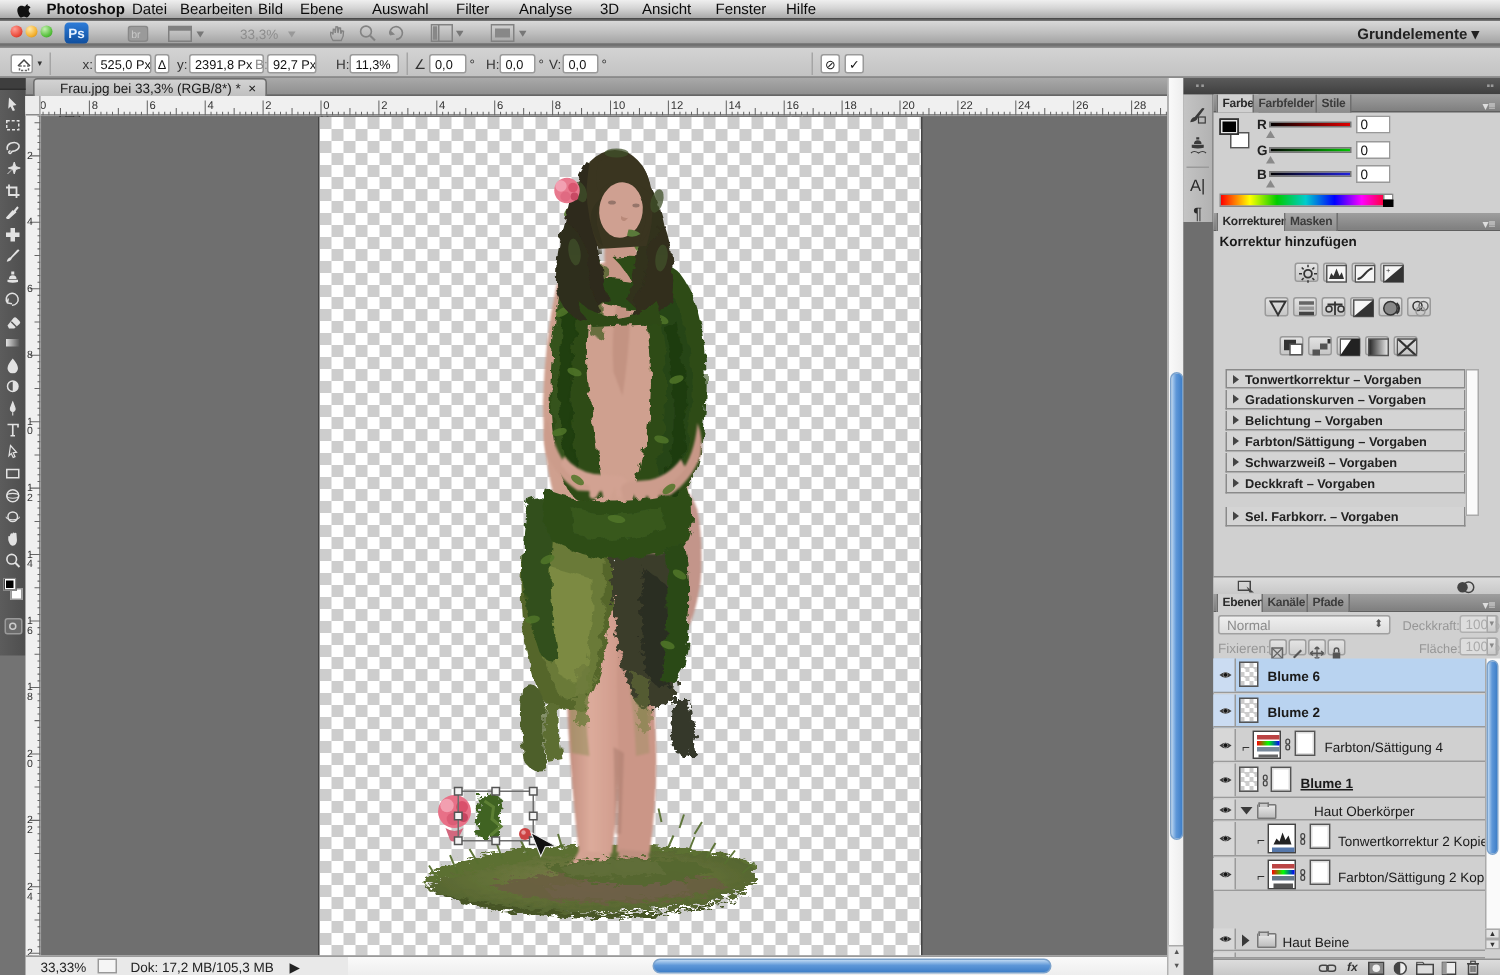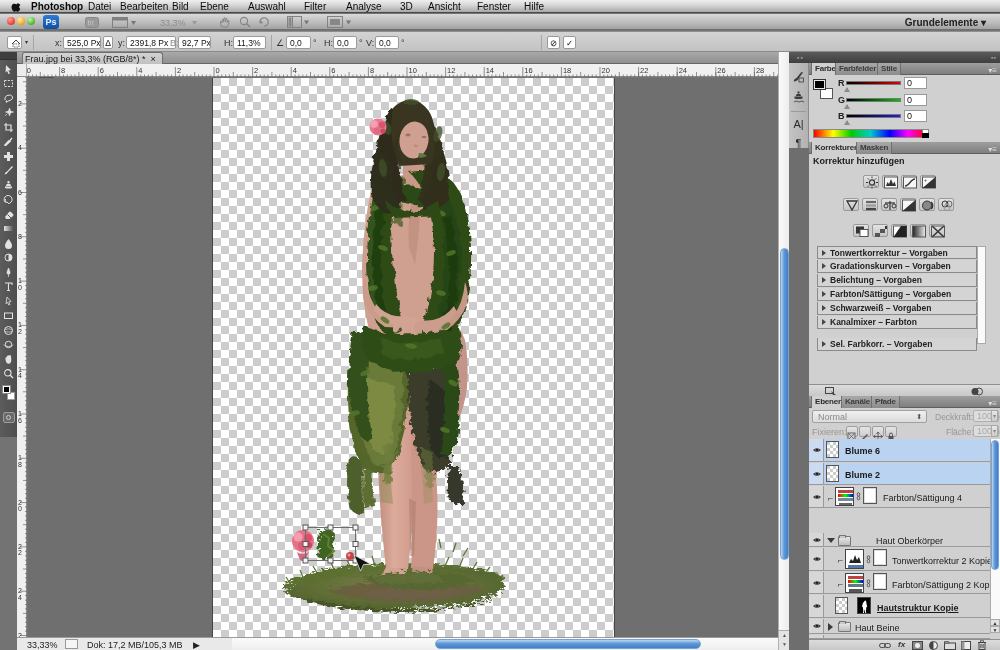--- a/index.html
+++ b/index.html
@@ -13,21 +13,21 @@
 .tl{position:absolute;top:17px;width:8px;height:8px;border-radius:50%;}
 #ps-logo{left:43px;top:15px;width:16px;height:14px;background:linear-gradient(#2e7cd8,#104f9e);border-radius:3px;color:#e8f2ff;font-size:9px;font-weight:bold;text-align:center;line-height:14px;}
 #workspace{right:14px;top:17px;color:#222;font-size:10px;font-weight:bold;}
 
 #optbar{left:0;top:31px;width:1000px;height:21px;background:linear-gradient(#d3d3d3,#c3c3c3);border-top:1px solid #8e8e8e;border-bottom:1px solid #8a8a8a;}
 .obox{position:absolute;top:4px;height:13px;background:#fff;border:1px solid #9a9a9a;border-radius:2px;font-size:8.5px;color:#111;line-height:12px;padding-left:3px;white-space:nowrap;overflow:hidden;}
 .olab{position:absolute;top:6px;font-size:9px;color:#333;}
 .osep{position:absolute;top:3px;height:15px;width:1px;background:#a5a5a5;}
 
 #tabrow{left:17px;top:52px;width:771px;height:12px;background:linear-gradient(#a9a9a9,#8f8f8f);border-bottom:1px solid #666;}
-#doctab{position:absolute;left:5px;top:0;height:12px;background:linear-gradient(#d3d3d3,#c0c0c0);border:1px solid #6e6e6e;border-bottom:none;border-radius:3px 3px 0 0;font-size:9px;color:#1a1a1a;padding:1px 6px 0 2px;}
+#doctab{position:absolute;left:5px;top:0;height:12px;background:linear-gradient(#d3d3d3,#c0c0c0);border:1px solid #6e6e6e;border-bottom:none;border-radius:3px 3px 0 0;font-size:9px;color:#1a1a1a;padding:1px 6px 0 17px;}
 
 #toolbar{left:0;top:52px;width:17px;height:385px;background:linear-gradient(90deg,#5c5c5c,#4e4e4e);}
 #toolbar .grip{height:8px;background:#3e3e3e;border-bottom:1px solid #2e2e2e;}
 
 #hruler{left:17px;top:64px;width:761px;height:13px;background:#f0f0f0;border-bottom:1px solid #8a8a8a;}
 #vruler{left:17px;top:64px;width:10px;height:573px;background:#f0f0f0;border-right:1px solid #8a8a8a;}
 #rcorner{left:17px;top:64px;width:10px;height:13px;background:#ececec;border-right:1px solid #aaa;border-bottom:1px solid #8a8a8a;}
 
 #canvas{left:28px;top:78px;width:750px;height:559px;background:#6f6f6f;overflow:hidden;}
 #checker{position:absolute;left:185px;top:0;width:401px;height:559px;background:
@@ -721,21 +721,21 @@
       <svg width="14" height="13" viewBox="0 0 14 13">
         <path d="M1 1 L13 12 M13 1 L1 12" stroke="#333" stroke-width="1.5"></path>
         <rect x="0.5" y="1" width="13" height="11" fill="none" stroke="#555"></rect>
       </svg>
     </div>
  <div class="krow" style="top:183px;border-top:1px solid #8a8a8a;"><span class="karr"></span><b>Tonwertkorrektur – Vorgaben</b></div>
  <div class="krow" style="top:197px;"><span class="karr"></span><b>Gradationskurven – Vorgaben</b></div>
  <div class="krow" style="top:211px;"><span class="karr"></span><b>Belichtung – Vorgaben</b></div>
  <div class="krow" style="top:225px;"><span class="karr"></span><b>Farbton/Sättigung – Vorgaben</b></div>
  <div class="krow" style="top:239px;"><span class="karr"></span><b>Schwarzweiß – Vorgaben</b></div>
- <div class="krow" style="top:253px;"><span class="karr"></span><b>Kanalmixer – Farbton</b></div>
+ <div class="krow" style="top:253px;"><span class="karr"></span><b>Deckkraft – Vorgaben</b></div>
  <div class="krow" style="top:275px;"><span class="karr"></span><b>Sel. Farbkorr. – Vorgaben</b></div>
  <div class="abs" style="left:168px;top:183px;width:9px;height:98px;background:#fafafa;border:1px solid #aaa;"></div>
  <div class="abs" style="left:0;top:321px;width:191px;height:12px;border-top:1px solid #8f8f8f;background:linear-gradient(#dcdcdc,#c8c8c8);">
    <svg style="position:absolute;left:16px;top:2px" width="12" height="9" viewBox="0 0 12 9">
         <rect x="0.5" y="0.5" width="8" height="6" fill="none" stroke="#444"></rect>
         <path d="M6 4 L11 8 L8 8 Z" fill="#444"></path>
       </svg>
    <svg style="position:absolute;right:16px;top:2px" width="14" height="9" viewBox="0 0 14 9">
         <circle cx="5" cy="4.5" r="3.5" fill="#444"></circle>
         <circle cx="9" cy="4.5" r="3.5" fill="none" stroke="#444"></circle>
@@ -809,20 +809,34 @@
             </linearGradient>
           </defs>
         </svg></div>
       <svg class="chain" style="left:47px;top:6px;" width="6" height="10" viewBox="0 0 6 10">
         <rect x="1.5" y="0.5" width="3" height="4" rx="1.5" fill="none" stroke="#444"></rect>
         <rect x="1.5" y="5" width="3" height="4" rx="1.5" fill="none" stroke="#444"></rect>
       </svg>
       <div class="lmask" style="left:54px;top:1px;"></div>
       <div class="lname" style="left:74px;top:7px;font-weight:normal;">Farbton/Sättigung 4</div>
     </div>
+ <div class="lrow" style="top:446px;height:23px;">
+      <div class="eyecol"></div>
+      <svg class="eye" style="top:8px;" width="10" height="7" viewBox="0 0 10 7">
+        <path d="M0.3 3.5 Q5 -0.8 9.7 3.5 Q5 7.8 0.3 3.5 Z" fill="#3a3a3a"></path>
+        <circle cx="5" cy="3.4" r="1.8" fill="#151515" stroke="#9a9a9a" stroke-width="0.6"></circle>
+      </svg>
+      <div class="lthumb" style="left:17px;top:2px;"></div>
+      <svg class="chain" style="left:32px;top:7px;" width="6" height="10" viewBox="0 0 6 10">
+        <rect x="1.5" y="0.5" width="3" height="4" rx="1.5" fill="none" stroke="#444"></rect>
+        <rect x="1.5" y="5" width="3" height="4" rx="1.5" fill="none" stroke="#444"></rect>
+      </svg>
+      <div class="lmask" style="left:38px;top:2px;"></div>
+      <div class="lname" style="left:58px;top:8px;text-decoration:underline;">Blume 1</div>
+    </div>
  <div class="lrow" style="top:470px;height:14px;">
       <div class="eyecol"></div>
       <svg class="eye" style="top:4px;" width="10" height="7" viewBox="0 0 10 7">
         <path d="M0.3 3.5 Q5 -0.8 9.7 3.5 Q5 7.8 0.3 3.5 Z" fill="#3a3a3a"></path>
         <circle cx="5" cy="3.4" r="1.8" fill="#151515" stroke="#9a9a9a" stroke-width="0.6"></circle>
       </svg>
       <div class="tri-d" style="left:18px;top:5px;"></div>
       <div class="folder" style="left:29px;top:3px;"></div>
       <div class="lname" style="left:46px;top:3px;font-weight:normal;padding-left:21px;">Haut Oberkörper</div>
     </div>
@@ -857,32 +871,20 @@
           <rect x="2" y="10" width="15" height="3" fill="#678"></rect>
           <rect x="3" y="15" width="13" height="3" fill="#555"></rect>
         </svg></div>
       <svg class="chain" style="left:57px;top:7px;" width="6" height="10" viewBox="0 0 6 10">
         <rect x="1.5" y="0.5" width="3" height="4" rx="1.5" fill="none" stroke="#444"></rect>
         <rect x="1.5" y="5" width="3" height="4" rx="1.5" fill="none" stroke="#444"></rect>
       </svg>
       <div class="lmask" style="left:64px;top:1px;"></div>
       <div class="lname" style="left:83px;top:8px;font-weight:normal;">Farbton/Sättigung 2 Kopie</div>
     </div>
- <div class="lrow" style="top:532px;height:23px;">
-      <div class="eyecol"></div>
-      <svg class="eye" style="top:8px;" width="10" height="7" viewBox="0 0 10 7">
-        <path d="M0.3 3.5 Q5 -0.8 9.7 3.5 Q5 7.8 0.3 3.5 Z" fill="#3a3a3a"></path>
-        <circle cx="5" cy="3.4" r="1.8" fill="#151515" stroke="#9a9a9a" stroke-width="0.6"></circle>
-      </svg>
-      <div class="lthumb" style="left:26px;top:2px;"></div>
-      <div class="abs" style="left:48px;top:2px;width:14px;height:17px;background:#000;border:1px solid #444;"><svg width="14" height="17" viewBox="0 0 14 17">
-          <path d="M6.5 3 a1.3 1.8 0 0 1 1.6 0 l0.3 2.2 l0.8 3.5 l-0.8 0.3 l-0.5 4 l0.4 2 l-1 0 l-0.3 -1.8 l-0.4 -2 l-0.4 2 l-0.3 1.8 l-1 0 l0.4 -2 l-0.5 -4 l-0.8 -0.3 l0.8 -3.5 Z" fill="#fff"></path>
-        </svg></div>
-      <div class="lname" style="left:68px;top:8px;text-decoration:underline;">Hautstruktur Kopie</div>
-    </div>
  <div class="lrow" style="top:556px;height:15px;">
       <div class="eyecol"></div>
       <svg class="eye" style="top:4px;" width="10" height="7" viewBox="0 0 10 7">
         <path d="M0.3 3.5 Q5 -0.8 9.7 3.5 Q5 7.8 0.3 3.5 Z" fill="#3a3a3a"></path>
         <circle cx="5" cy="3.4" r="1.8" fill="#151515" stroke="#9a9a9a" stroke-width="0.6"></circle>
       </svg>
       <div class="tri-r" style="left:19px;top:4px;"></div>
       <div class="folder" style="left:29px;top:3px;"></div>
       <div class="lname" style="left:46px;top:4px;font-weight:normal;">Haut Beine</div>
     </div>

